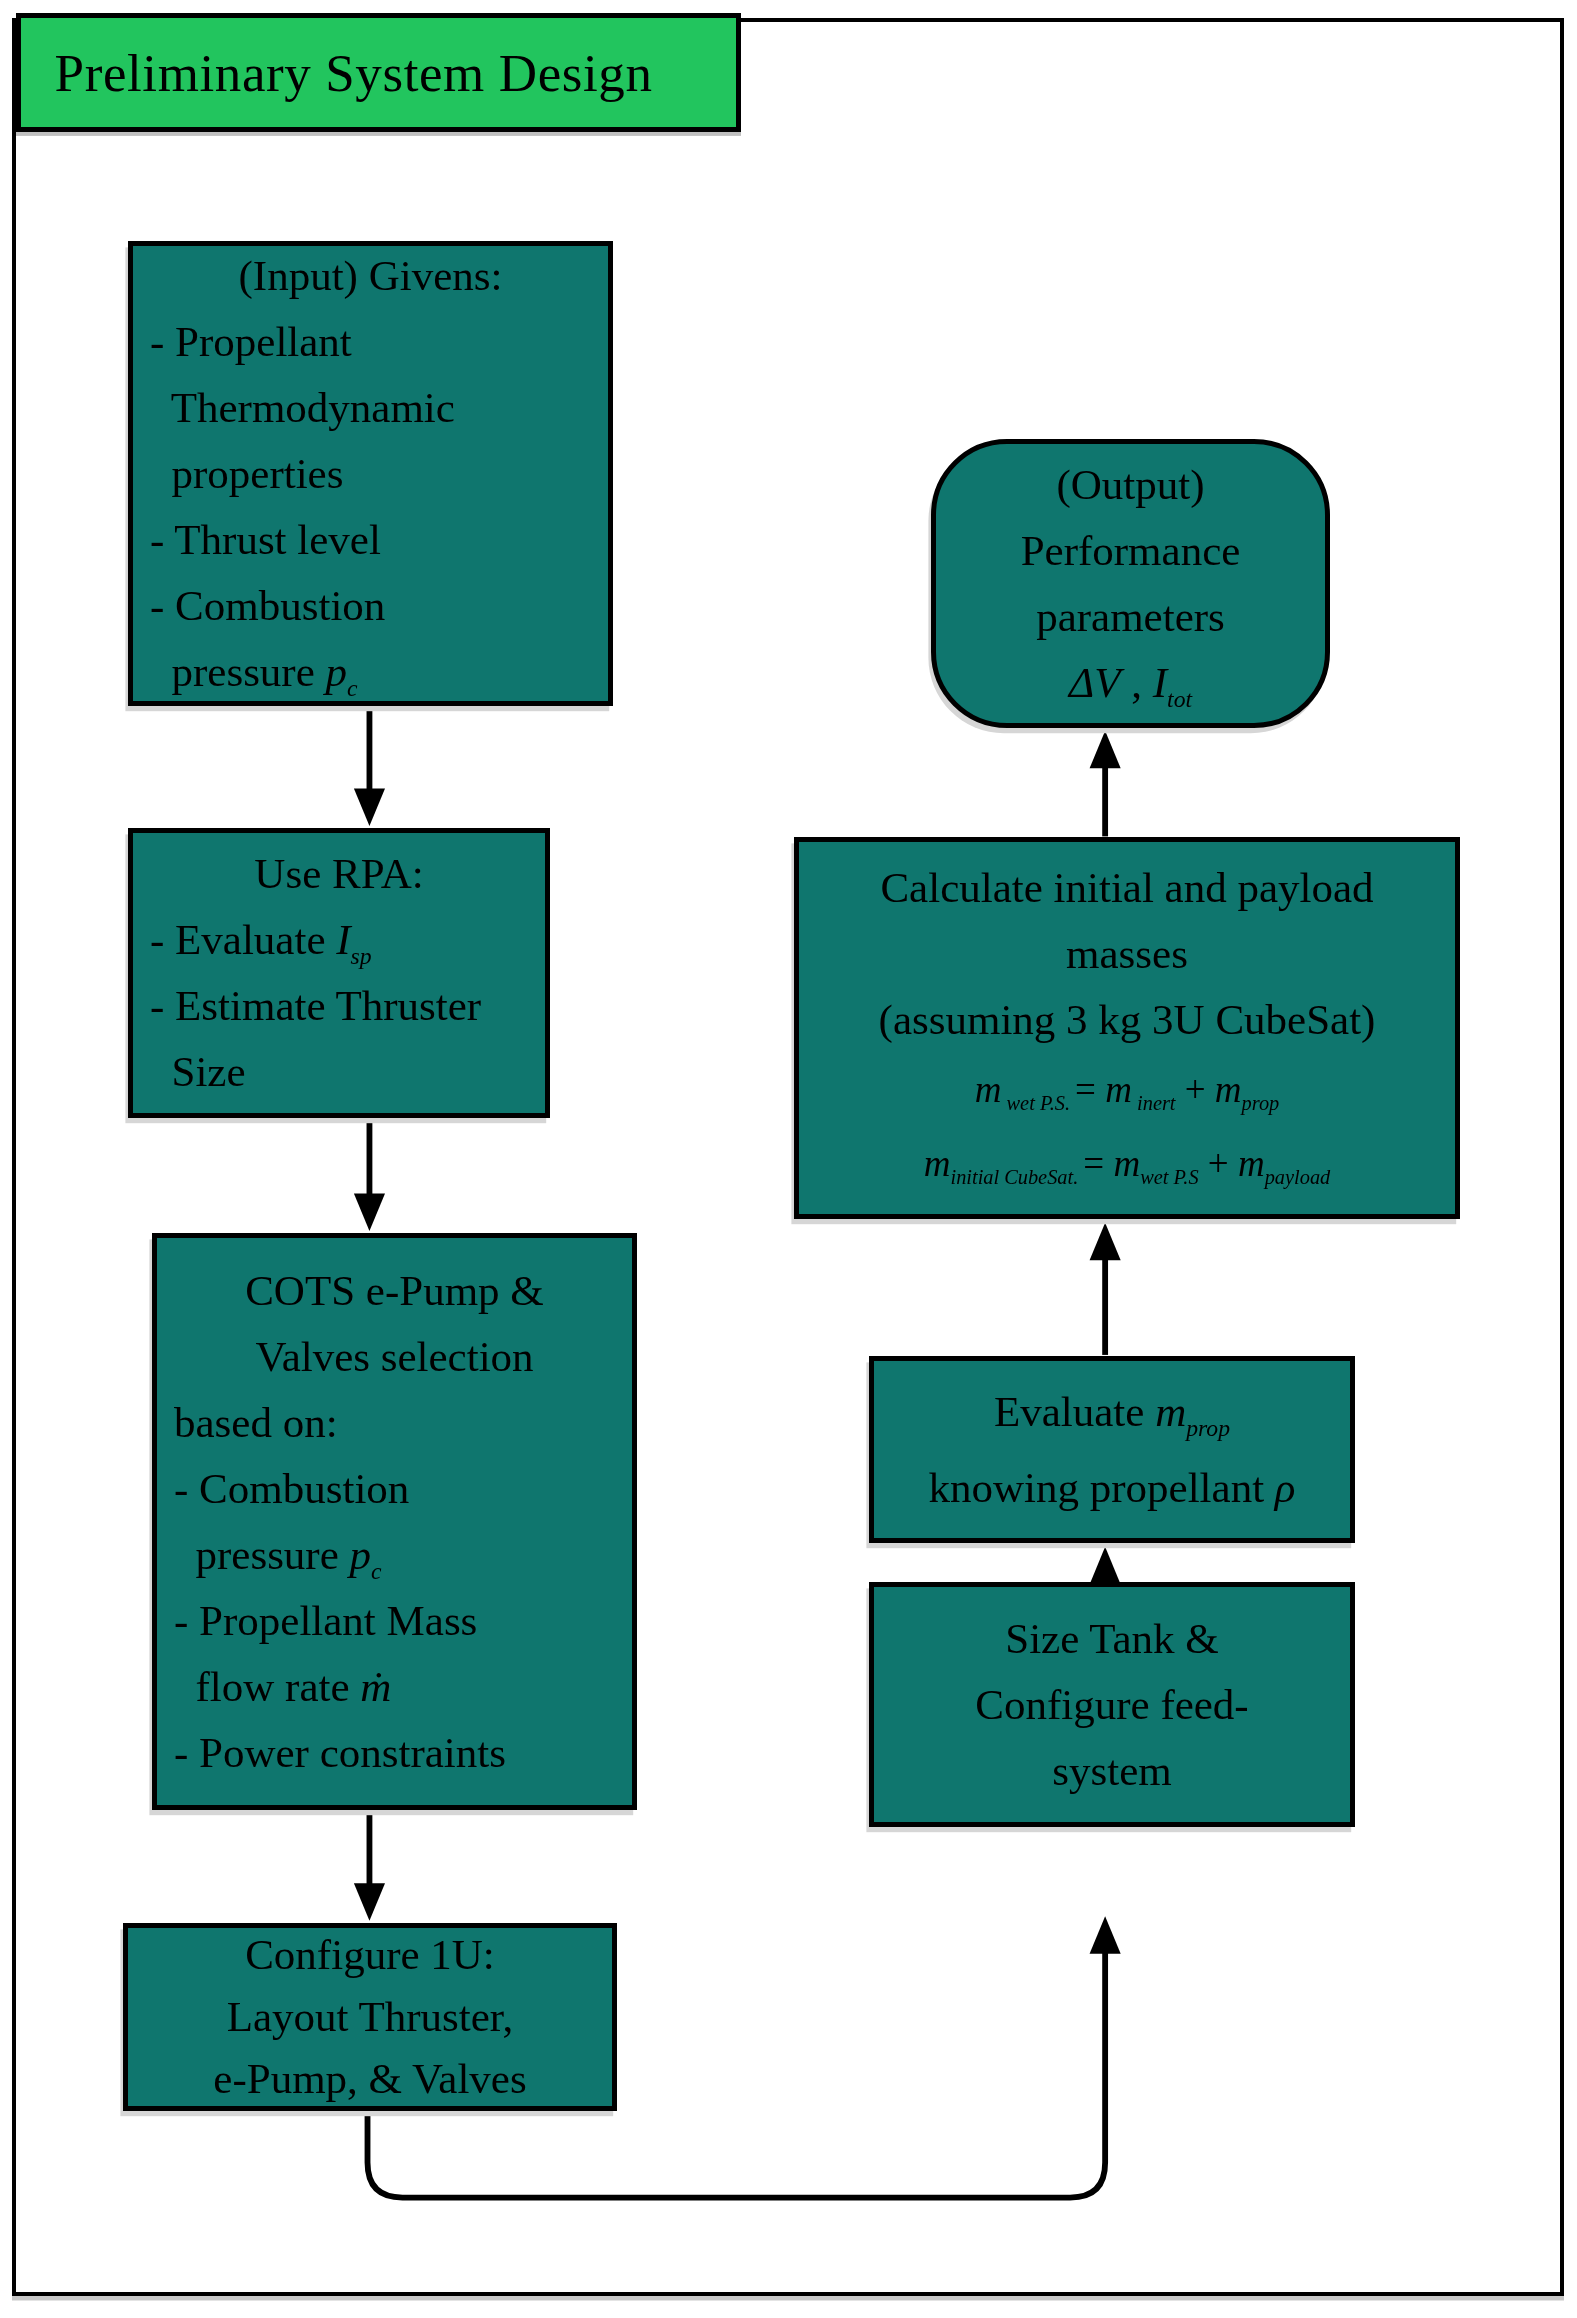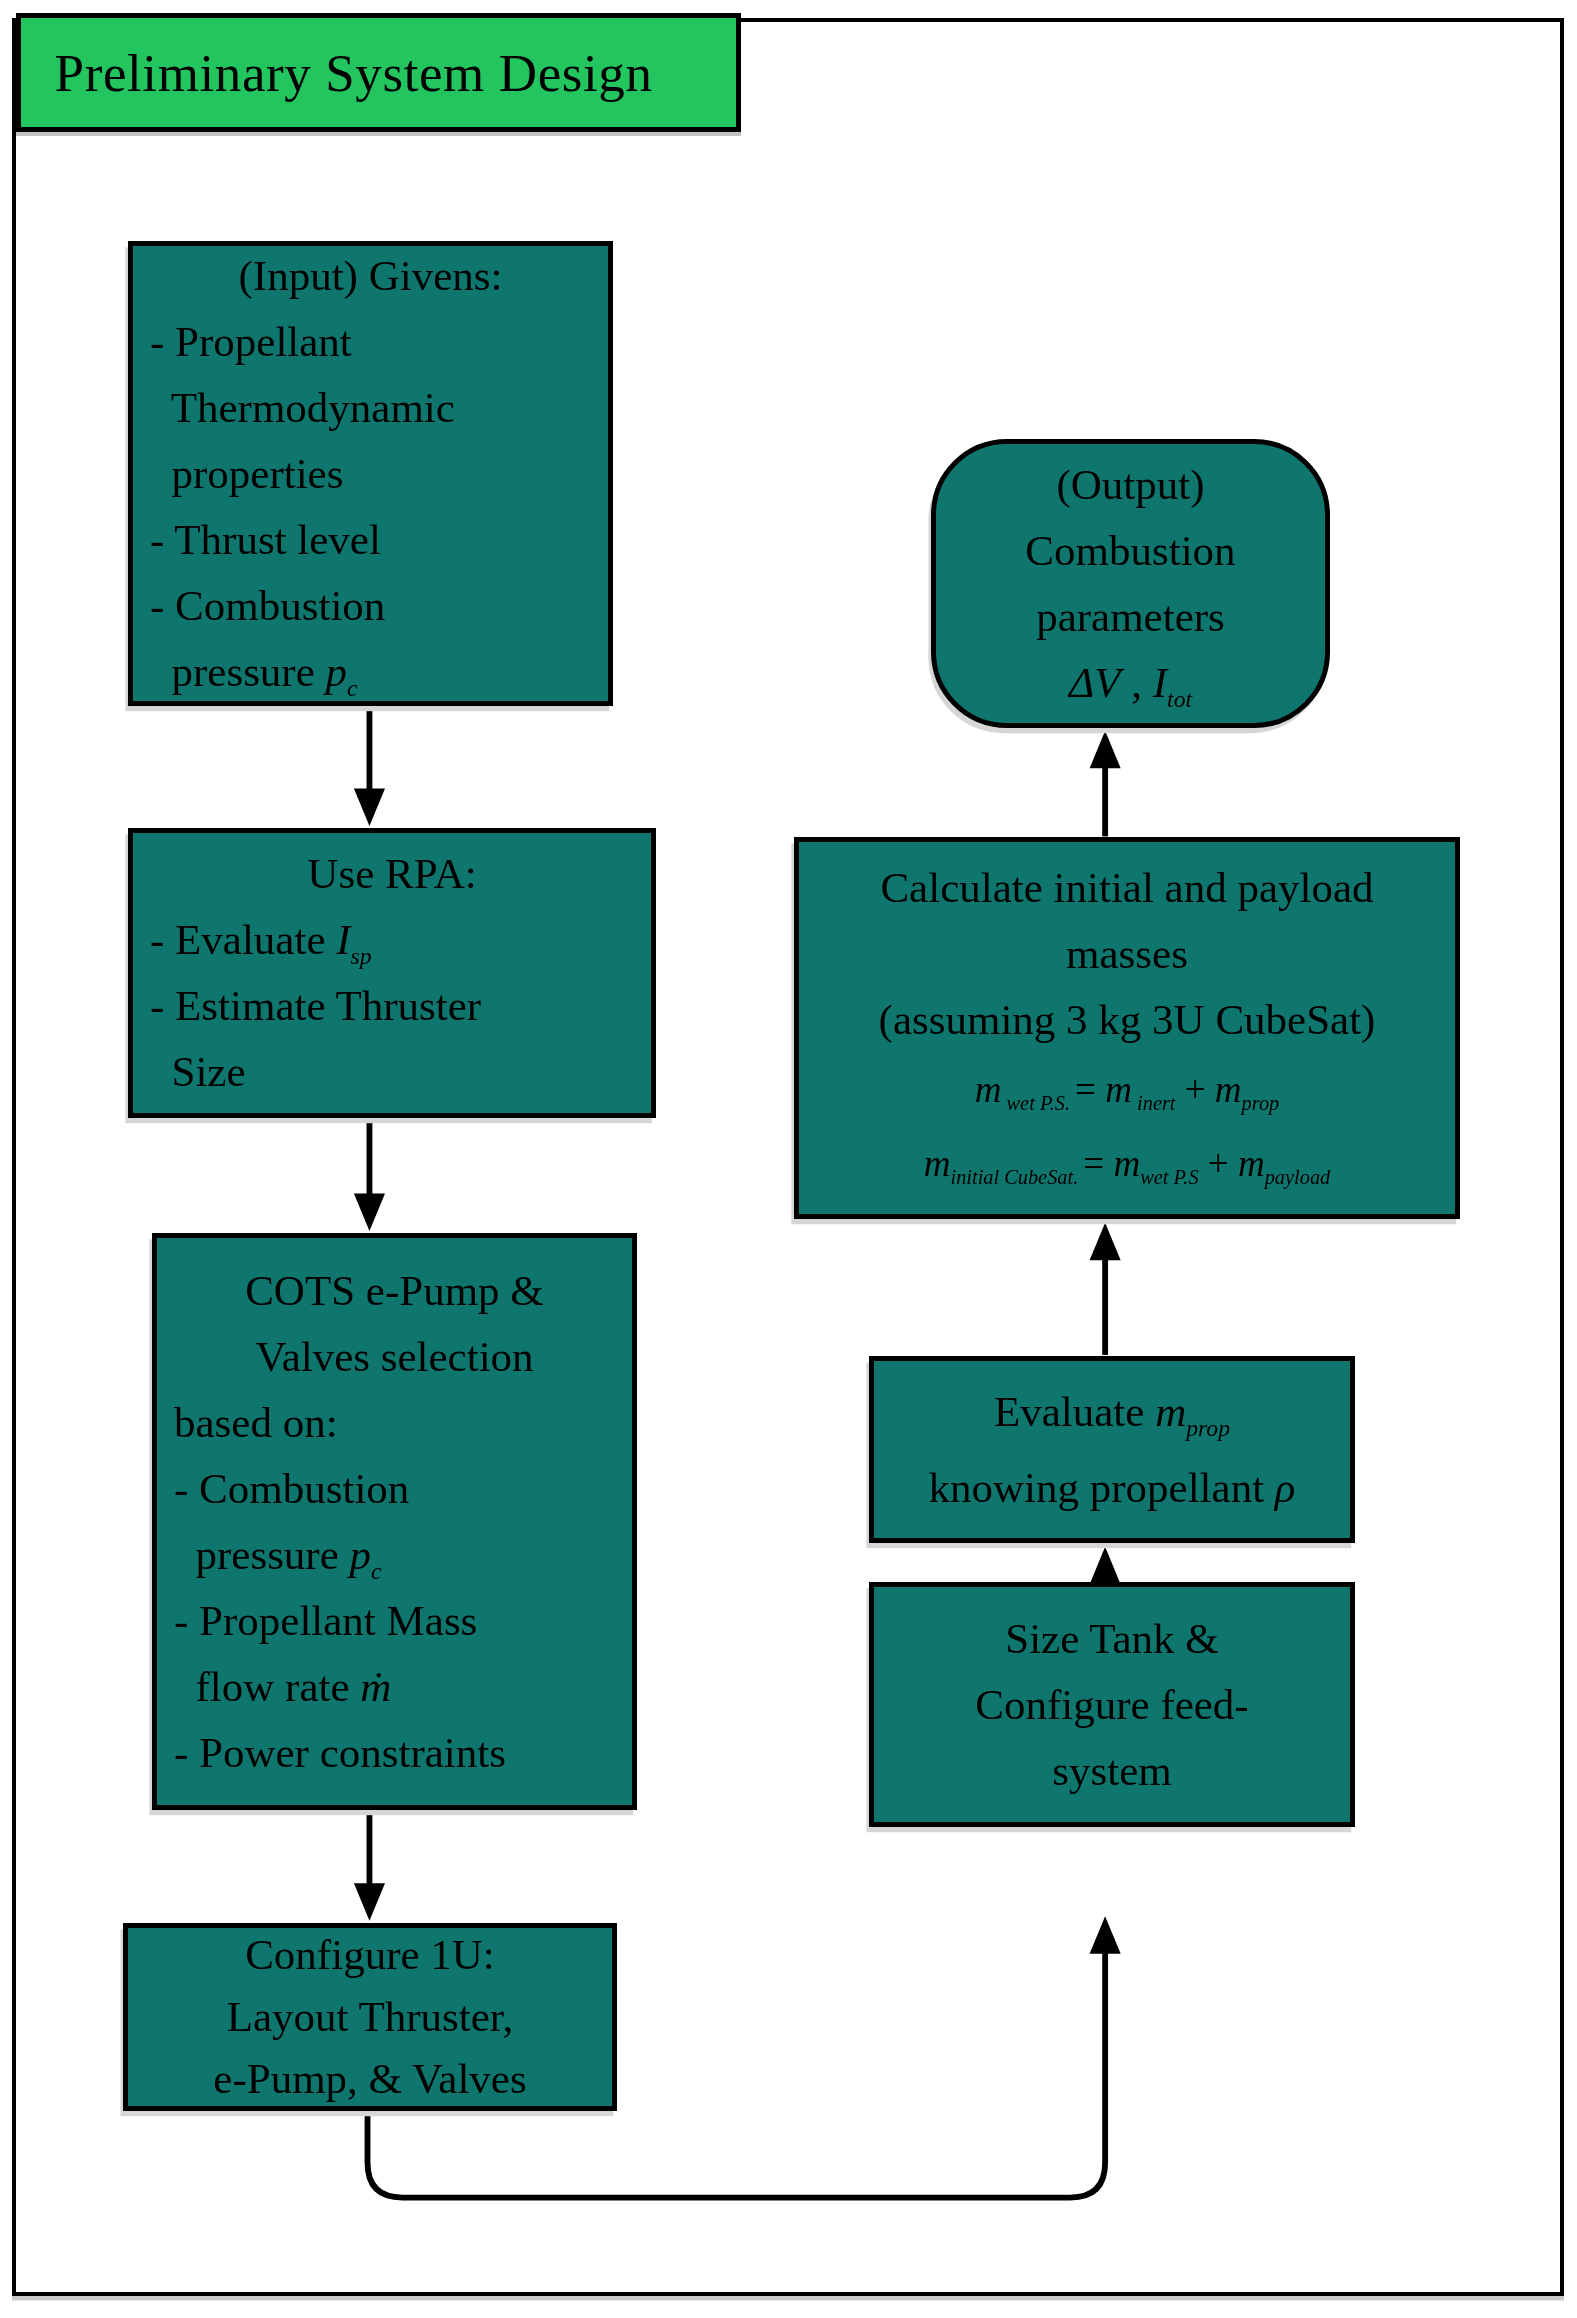--- a/index.html
+++ b/index.html
@@ -97,21 +97,21 @@
   <div class="box" style="left:128px;top:241px;width:485px;height:465px;">
       <div class="line center"><span>(Input) Givens:</span></div>
       <div class="line"><span>- Propellant</span></div>
       <div class="line"><span>  Thermodynamic</span></div>
       <div class="line"><span>  properties</span></div>
       <div class="line"><span>- Thrust level</span></div>
       <div class="line"><span>- Combustion</span></div>
       <div class="line"><span>  pressure </span><span class="it">p</span><sub>c</sub></div>
     </div>
 
-  <div class="box" style="left:128px;top:828px;width:528px;height:290px;">
+  <div class="box" style="left:128px;top:828px;width:422px;height:290px;">
       <div class="line center"><span>Use RPA:</span></div>
       <div class="line"><span>- Evaluate </span><span class="it">I</span><sub>sp</sub></div>
       <div class="line"><span>- Estimate Thruster</span></div>
       <div class="line"><span>  Size</span></div>
     </div>
 
   <div class="box" style="left:128px;top:1233px;width:485px;height:577px;margin-left:24px;">
       <div class="line center"><span>COTS e-Pump &amp;</span></div>
       <div class="line center"><span>Valves selection</span></div>
       <div class="line"><span>based on:</span></div>
@@ -123,21 +123,21 @@
     </div>
 
   <div class="box box4 centered" style="left:123px;top:1923px;width:494px;height:188px;">
       <div class="line center"><span>Configure 1U:</span></div>
       <div class="line center"><span>Layout Thruster,</span></div>
       <div class="line center"><span>e-Pump, &amp; Valves</span></div>
     </div>
 
   <div class="box rounded centered" style="left:931px;top:439px;width:399px;height:289px;">
       <div class="line center"><span>(Output)</span></div>
-      <div class="line center"><span>Combustion</span></div>
+      <div class="line center"><span>Performance</span></div>
       <div class="line center"><span>parameters</span></div>
       <div class="line center"><span class="it">ΔV</span><span> , </span><span class="it">I</span><sub>tot</sub></div>
     </div>
 
   <div class="box centered" style="left:794px;top:837px;width:666px;height:382px;">
       <div class="line center"><span>Calculate initial and payload</span></div>
       <div class="line center"><span>masses</span></div>
       <div class="line center"><span>(assuming 3 kg 3U CubeSat)</span></div>
       <div class="line center sm"><span class="it">m</span><sub> wet P.S. </sub><span>= </span><span class="it">m</span><sub> inert</sub><span> + </span><span class="it">m</span><sub>prop</sub></div>
       <div class="line center sm"><span class="it">m</span><sub>initial CubeSat. </sub><span>= </span><span class="it">m</span><sub>wet P.S</sub><span> + </span><span class="it">m</span><sub>payload</sub></div>

